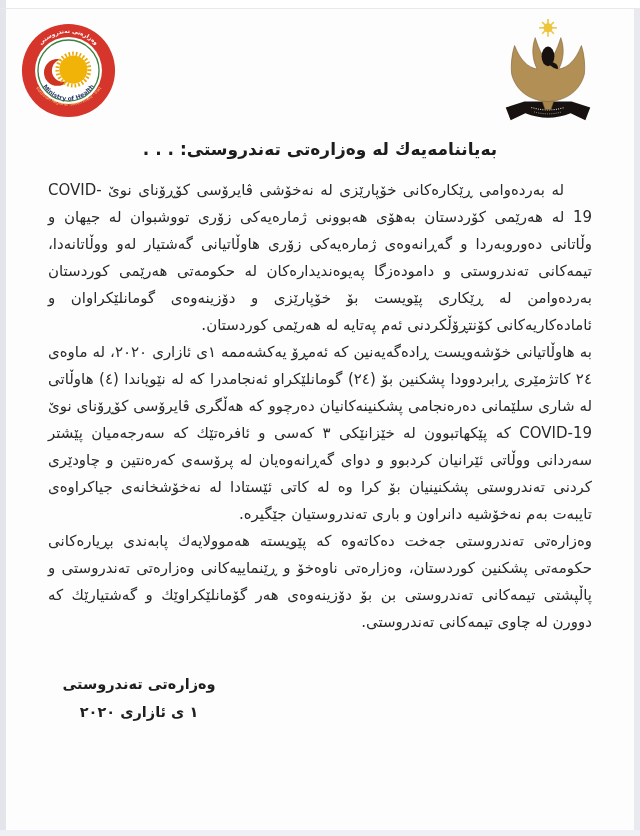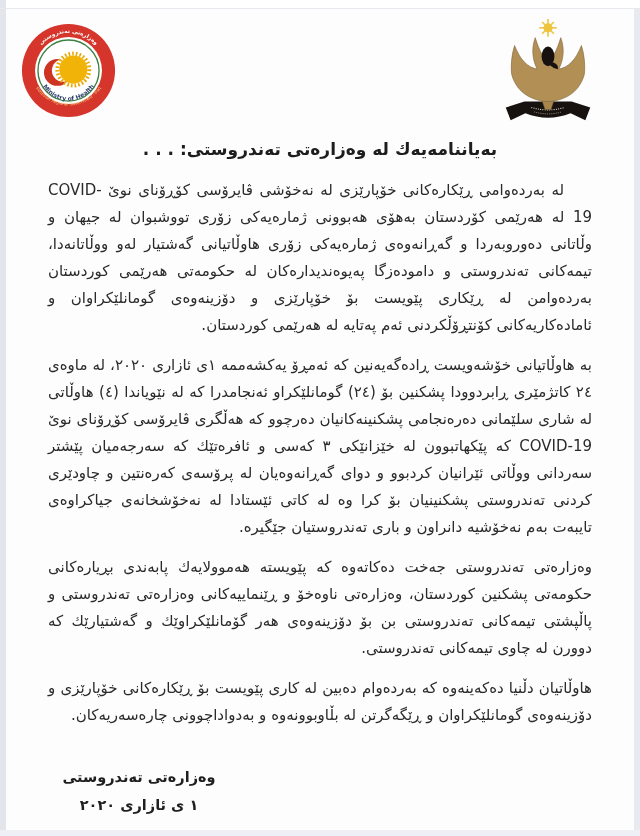--- a/index.html
+++ b/index.html
@@ -23,21 +23,21 @@
     margin:4px 0 0 0;text-align:center;direction:rtl;
     font-size:17px;font-weight:bold;color:#1d1d1d;
     font-family:"DejaVu Sans",sans-serif;
   }
   .content{
     direction:rtl;text-align:justify;
     padding:0 42px;margin-top:18px;
     font-size:15px;line-height:27px;color:#2a2a2a;
   }
   .content p{margin:0;}
-  .content p + p{margin-top:13px;}
+  .content p + p{}
   .content p.indent{text-indent:28px;}
   .signature{
     direction:rtl;text-align:center;
     width:210px;margin:34px 0 0 28px;
     font-size:14.5px;font-weight:bold;line-height:28px;color:#1f1f1f;
   }
   svg text{font-family:"DejaVu Sans",sans-serif;}
 </style>
 </head>
 <body>
@@ -101,21 +101,20 @@
       <path d="M55 44 Q61 46 60 51 Q55 50 52 47 Z" fill="#171210"></path>
     </svg>
   </div>
 
   <h1 class="title">بەیاننامەیەك لە وەزارەتی تەندروستی: . . .</h1>
 
   <div class="content">
     <p class="indent">لە بەردەوامی ڕێکارەکانی خۆپارێزی لە نەخۆشی ڤایرۆسی کۆڕۆنای نوێ COVID-19 لە هەرێمی کۆردستان بەهۆی هەبوونی ژمارەیەکی زۆری تووشبوان لە جیهان و وڵاتانی دەوروبەردا و گەڕانەوەی ژمارەیەکی زۆری هاوڵاتیانی گەشتیار لەو ووڵاتانەدا، تیمەکانی تەندروستی و دامودەزگا پەیوەندیدارەکان لە حکومەتی هەرێمی کوردستان بەردەوامن لە ڕێکاری پێویست بۆ خۆپارێزی و دۆزینەوەی گومانلێکراوان و ئامادەکاریەکانی کۆنتڕۆڵکردنی ئەم پەتایە لە هەرێمی کوردستان.</p>
     <p>بە هاوڵاتیانی خۆشەویست ڕادەگەیەنین کە ئەمڕۆ یەکشەممە ١ی ئازاری ٢٠٢٠، لە ماوەی ٢٤ کاتژمێری ڕابردوودا پشکنین بۆ (٢٤) گومانلێکراو ئەنجامدرا کە لە نێویاندا (٤) هاوڵاتی لە شاری سلێمانی دەرەنجامی پشکنینەکانیان دەرچوو کە هەڵگری ڤایرۆسی کۆڕۆنای نوێ COVID-19 کە پێکهاتبوون لە خێزانێکی ٣ کەسی و ئافرەتێك کە سەرجەمیان پێشتر سەردانی ووڵاتی ئێرانیان کردبوو و دوای گەڕانەوەیان لە پرۆسەی کەرەنتین و چاودێری کردنی تەندروستی پشکنینیان بۆ کرا وە لە کاتی ئێستادا لە نەخۆشخانەی جیاکراوەی تایبەت بەم نەخۆشیە دانراون و باری تەندروستیان جێگیرە.</p>
     <p>وەزارەتی تەندروستی جەخت دەکاتەوە کە پێویستە هەموولایەك پابەندی بڕیارەکانی حکومەتی پشکنین کوردستان، وەزارەتی ناوەخۆ و ڕێنماییەکانی وەزارەتی تەندروستی و پاڵپشتی تیمەکانی تەندروستی بن بۆ دۆزینەوەی هەر گۆمانلێکراوێك و گەشتیارێك کە دوورن لە چاوی تیمەکانی تەندروستی.</p>
-    <p>هاوڵاتیان دڵنیا دەکەینەوە کە بەردەوام دەبین لە کاری پێویست بۆ ڕێکارەکانی خۆپارێزی و دۆزینەوەی گومانلێکراوان و ڕێگەگرتن لە بڵاوبوونەوە و بەدواداچوونی چارەسەریەکان.</p>
   </div>
 
   <div class="signature">
     <div>وەزارەتی تەندروستی</div>
     <div>١ ی ئازاری ٢٠٢٠</div>
   </div>
 
 </div>
 
 </body></html>

